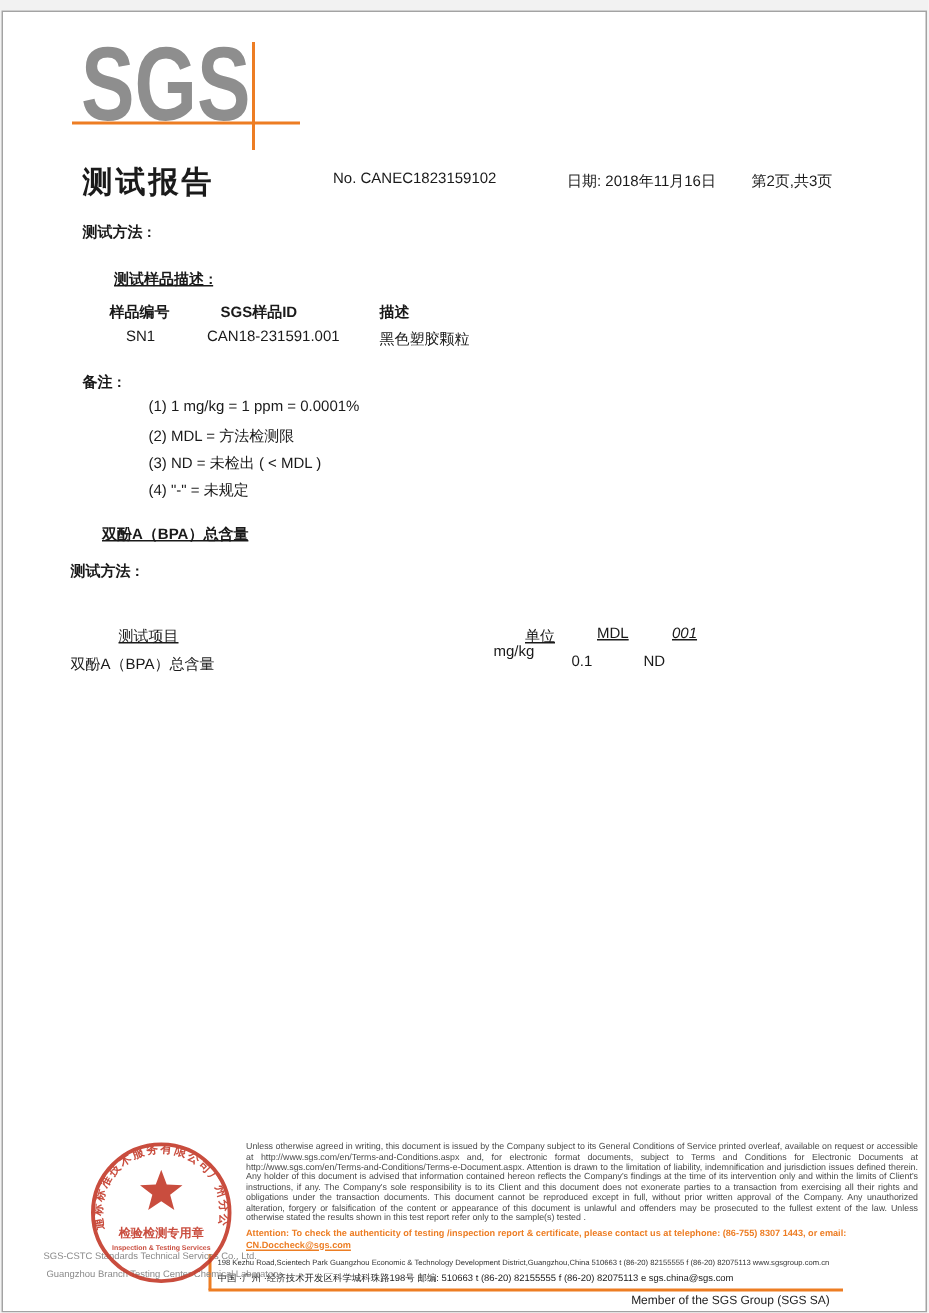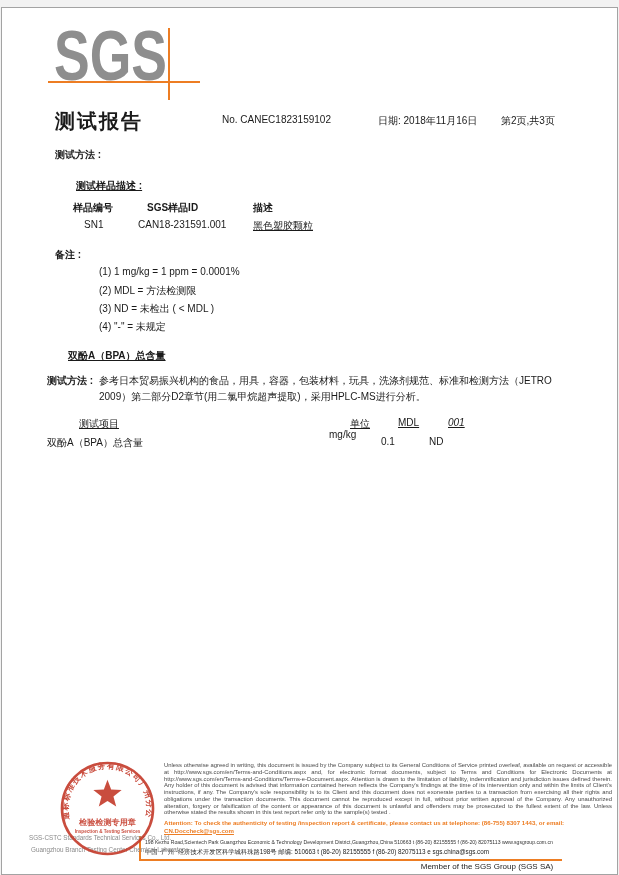--- a/index.html
+++ b/index.html
@@ -33,21 +33,21 @@
 
   #results-label{left:53px;top:140px;}
   #sample-desc-label{left:53px;top:171px;}
 
   
   #sth-0{left:71px;top:193px;}
   #sth-1{left:145px;top:193px;}
   #sth-2{left:251px;top:193px;}
   #str-0{left:82px;top:211px;}
   #str-1{left:136px;top:211px;}
-  #str-2{left:251px;top:211px;text-decoration:underline;}
+  #str-2{left:251px;top:211px;}
 
   
   #notes-label{left:53px;top:240px;}
   #note-0{left:97px;top:258px;}
   #note-1{left:97px;top:276px;}
   #note-2{left:97px;top:294px;}
   #note-3{left:97px;top:312px;}
 
   
   #bpa-title{left:45px;top:341px;}
@@ -109,21 +109,20 @@
   <div class="abs fs11" id="str-2">黑色塑胶颗粒</div>
 
   <div class="abs fs11 b" id="notes-label">备注 :</div>
   <div class="abs fs11" id="note-0">(1) 1 mg/kg = 1 ppm = 0.0001%</div>
   <div class="abs fs11" id="note-1">(2) MDL = 方法检测限</div>
   <div class="abs fs11" id="note-2">(3) ND = 未检出 ( &lt; MDL )</div>
   <div class="abs fs11" id="note-3">(4) "-" = 未规定</div>
 
   <div class="abs fs11 b u" id="bpa-title">双酚A（BPA）总含量</div>
   <div class="abs fs11 b" id="method-label">测试方法 :</div>
-  <div class="abs fs11" id="method-text">参考日本贸易振兴机构的食品，用具，容器，包装材料，玩具，洗涤剂规范、标准和检测方法（JETRO 2009）第二部分D2章节(用二氯甲烷超声提取)，采用HPLC-MS进行分析。</div>
 
   <div class="abs fs11 u" id="rth-0">测试项目</div>
   <div class="abs fs11 u" id="rth-1">单位</div>
   <div class="abs fs11 u" id="rth-2">MDL</div>
   <div class="abs fs11 u i" id="rth-3">001</div>
   <div class="abs fs11" id="rtr-0">双酚A（BPA）总含量</div>
   <div class="abs fs11" id="rtr-1">mg/kg</div>
   <div class="abs fs11" id="rtr-2">0.1</div>
   <div class="abs fs11" id="rtr-3">ND</div>
 

